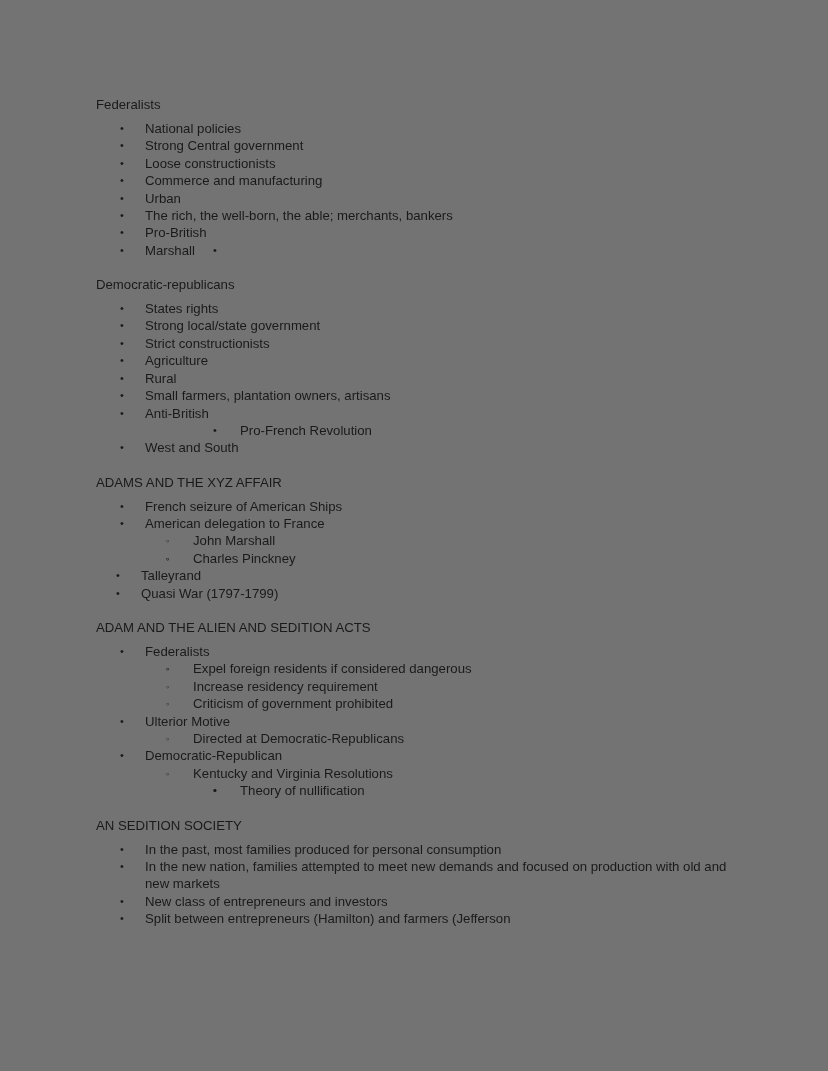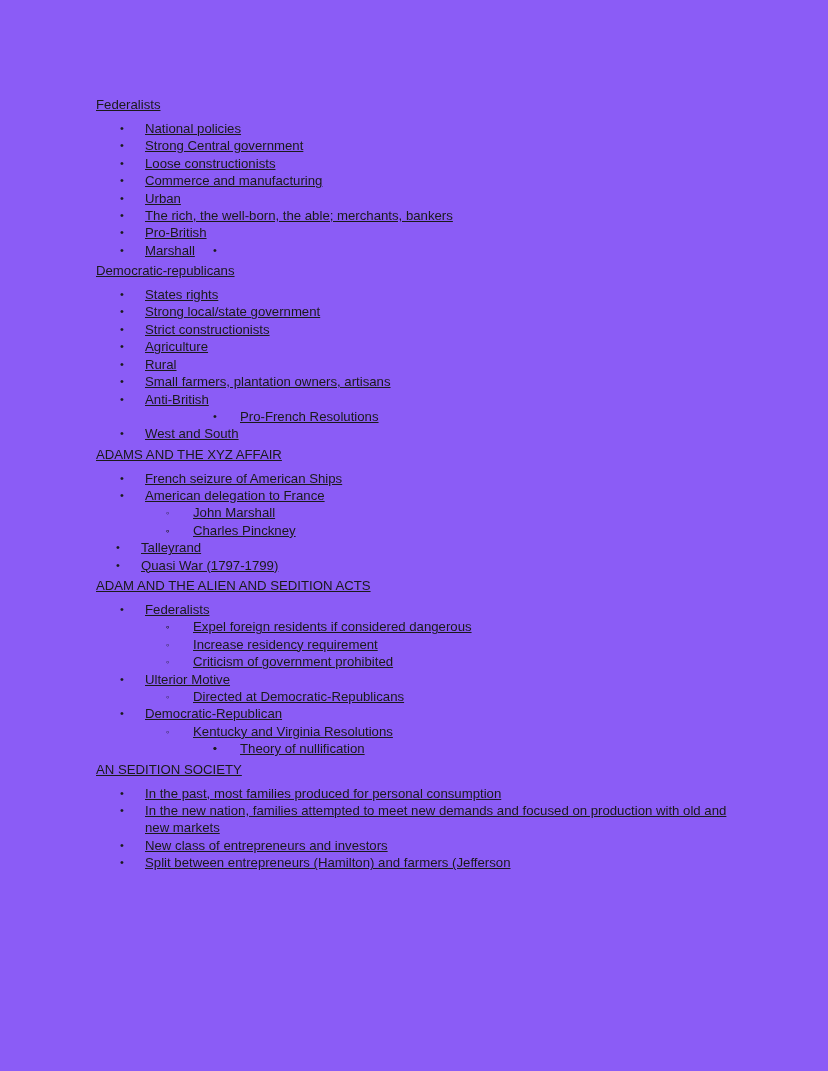--- a/index.html
+++ b/index.html
@@ -12,25 +12,24 @@
     height: 1071px;
     font-family: "Liberation Sans", sans-serif;
     color: #1a1a1a;
     -webkit-font-smoothing: antialiased;
   }
 
   #page {
     position: relative;
     width: 828px;
     height: 1071px;
-    background: #8b5cf6;
+    background: #737373;
     box-sizing: border-box;
     padding: 96px 96px 0 96px;
     overflow: hidden;
-    text-decoration: underline;
   }
 
   .doc-body {
     font-size: 13.2px;
     line-height: 17.4px;
   }
 
   
   .section {
     margin: 0;
@@ -38,21 +37,21 @@
   .section-heading {
     font-size: 13.2px;
     line-height: 17.4px;
     font-weight: normal;
     color: #1a1a1a;
     margin: 0;
     padding: 0;
     white-space: pre;
   }
   .section + .section {
-    margin-top: 3px;
+    margin-top: 17px;
   }
   .section-heading + .bullet-list {
     margin-top: 6.5px;
   }
 
   
   .bullet-list {
     list-style: none;
     margin: 0;
     padding: 0;
@@ -168,21 +167,21 @@
           <div class="bullet-item lvl1">
             <span class="bullet-marker">•</span>
             <span class="bullet-text">Small farmers, plantation owners, artisans</span>
           </div>
           <div class="bullet-item lvl1">
             <span class="bullet-marker">•</span>
             <span class="bullet-text">Anti-British</span>
           </div>
           <div class="bullet-item lvl3">
             <span class="bullet-marker">•</span>
-            <span class="bullet-text">Pro-French Resolutions</span>
+            <span class="bullet-text">Pro-French Revolution</span>
           </div>
           <div class="bullet-item lvl1">
             <span class="bullet-marker">•</span>
             <span class="bullet-text">West and South</span>
           </div>
         </div>
       </div>
       <div class="section">
         <div class="section-heading">ADAMS AND THE XYZ AFFAIR</div>
         <div class="bullet-list">

